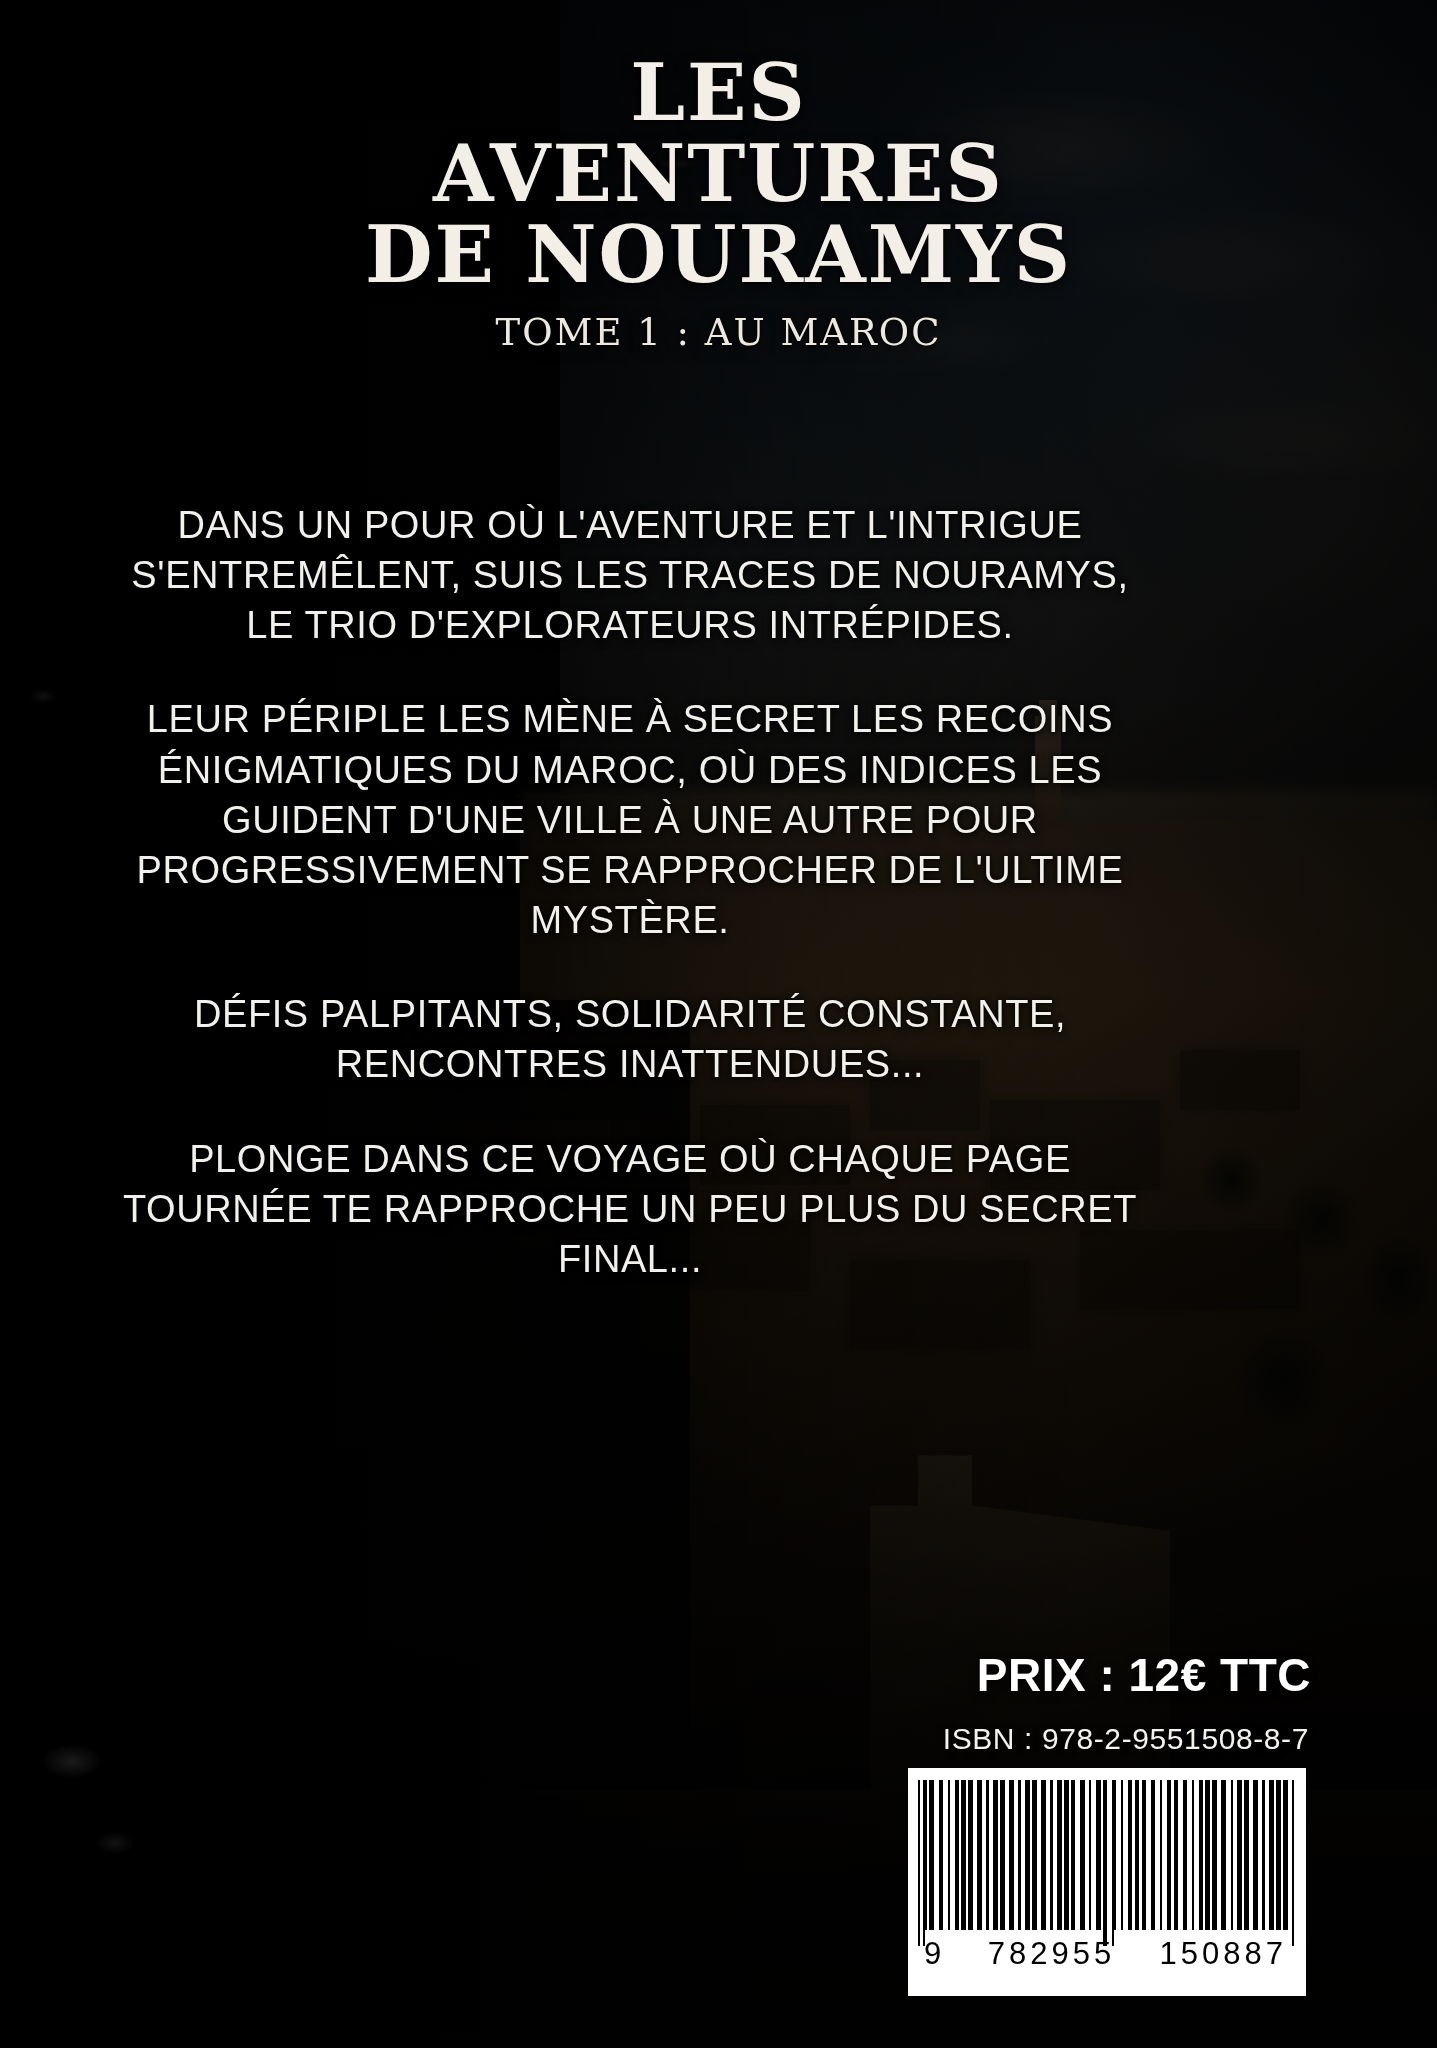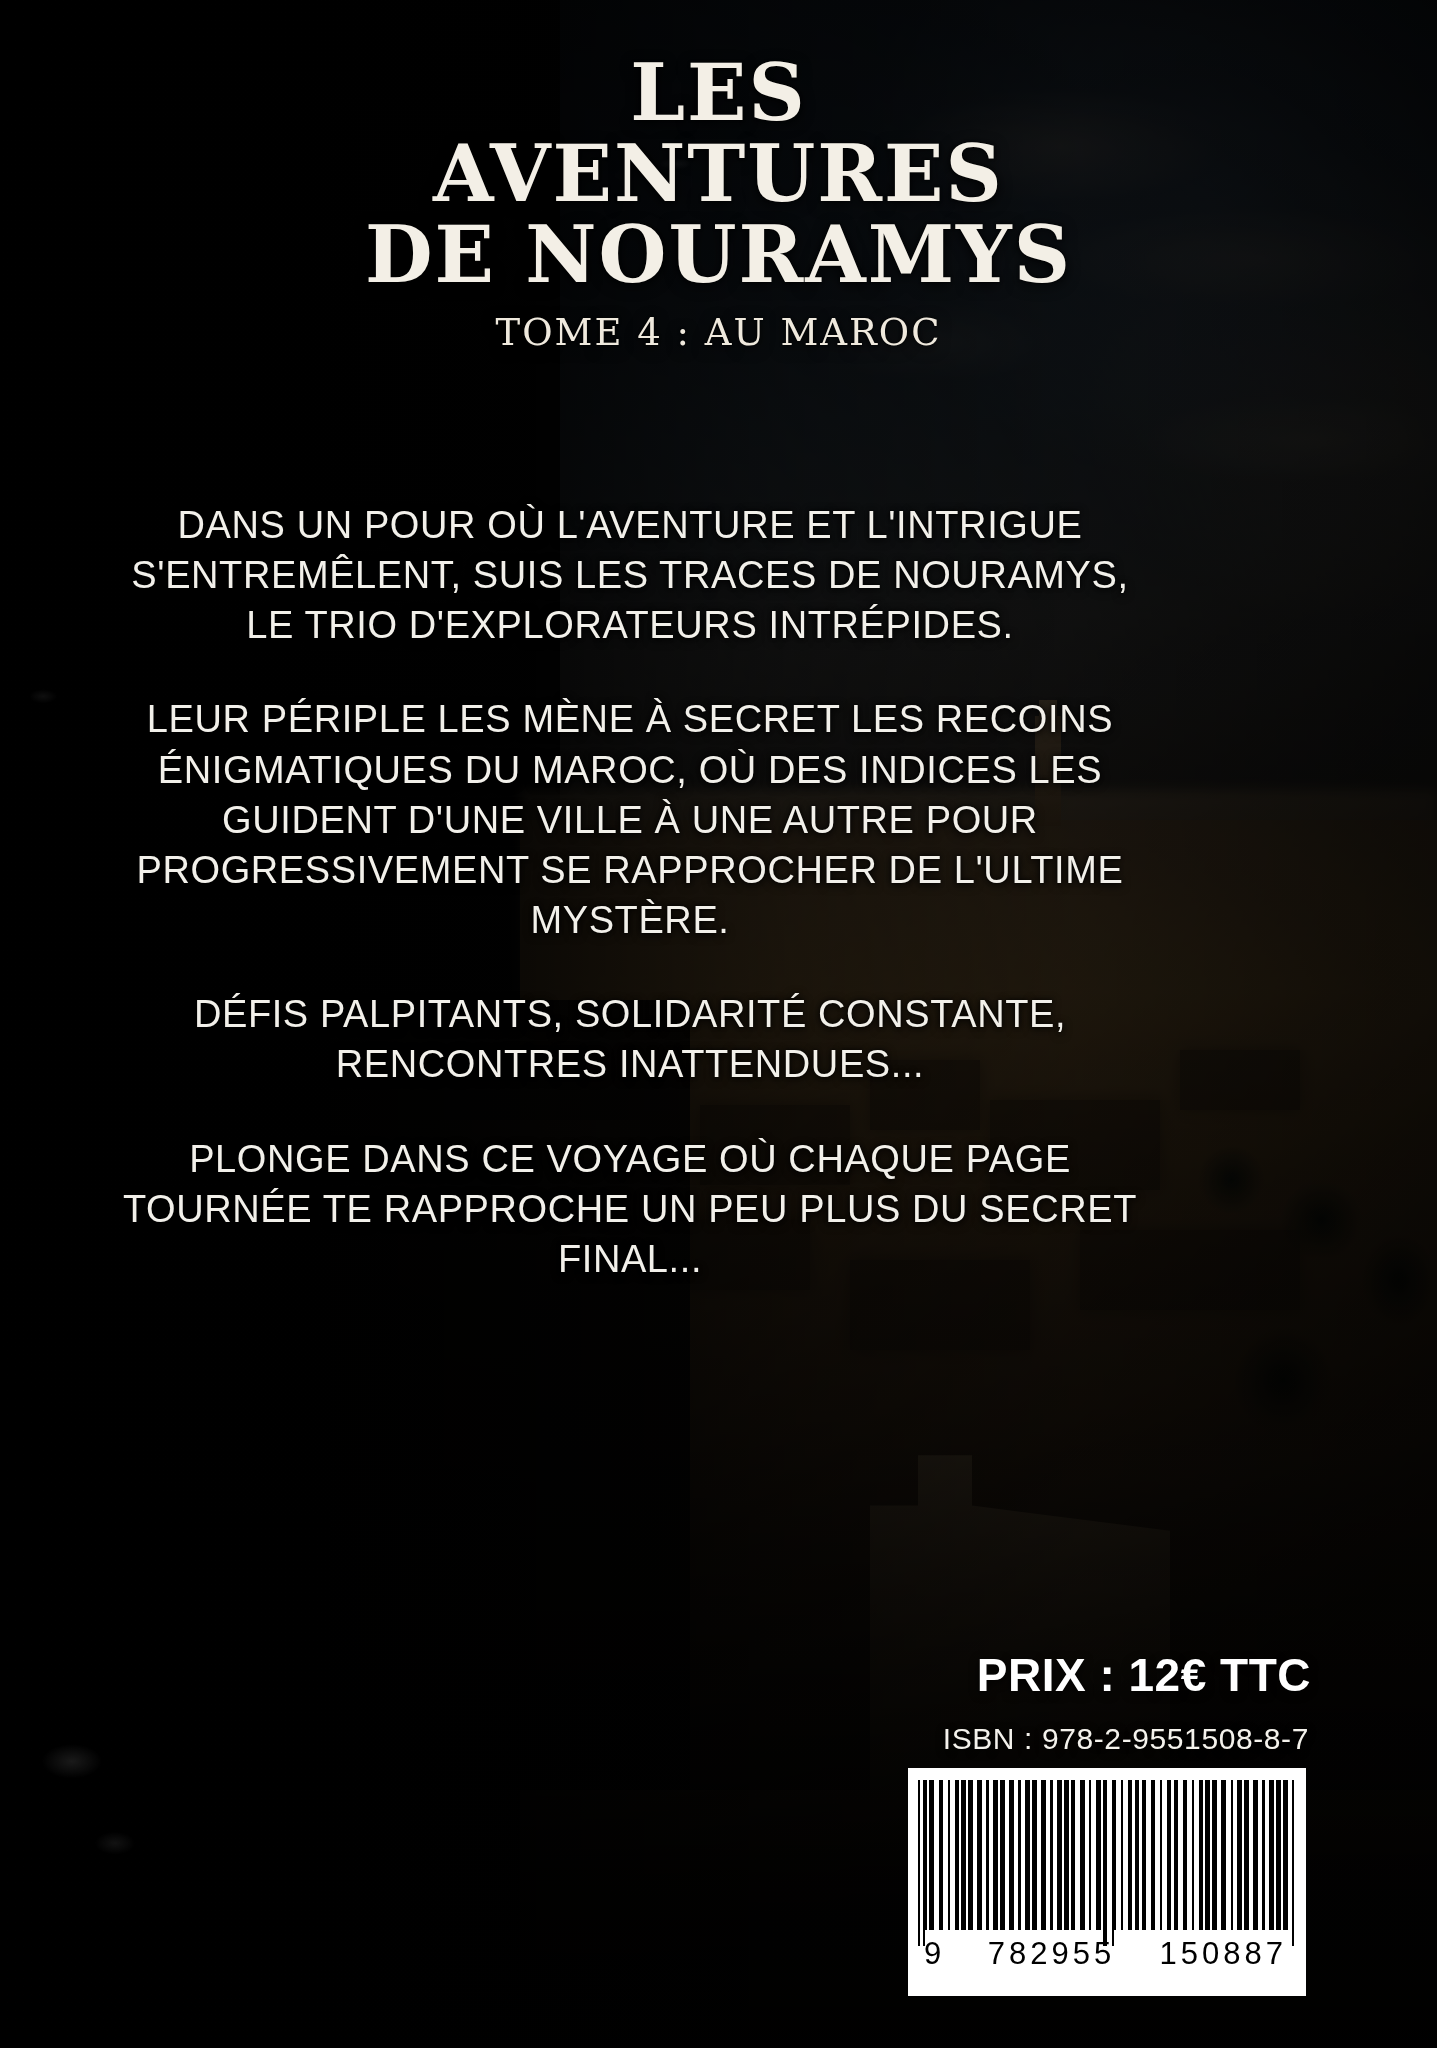--- a/index.html
+++ b/index.html
@@ -290,21 +290,21 @@
   <div class="bg-ground"></div>
   <div class="vignette"></div>
   <div class="scuffs"></div>
 
   <div class="content">
 
     <div class="title-block">
       <div class="title-line t1">LES</div>
       <div class="title-line t2">AVENTURES</div>
       <div class="title-line t3">DE NOURAMYS</div>
-      <div class="subtitle">TOME 4 : AU MAROC</div>
+      <div class="subtitle">TOME 1 : AU MAROC</div>
     </div>
 
     <div class="blurb">
       <p>DANS UN POUR OÙ L'AVENTURE ET L'INTRIGUE S'ENTREMÊLENT, SUIS LES TRACES DE NOURAMYS, LE TRIO D'EXPLORATEURS INTRÉPIDES.</p>
       <p>LEUR PÉRIPLE LES MÈNE À SECRET LES RECOINS ÉNIGMATIQUES DU MAROC, OÙ DES INDICES LES GUIDENT D'UNE VILLE À UNE AUTRE POUR PROGRESSIVEMENT SE RAPPROCHER DE L'ULTIME MYSTÈRE.</p>
       <p>DÉFIS PALPITANTS, SOLIDARITÉ CONSTANTE, RENCONTRES INATTENDUES...</p>
       <p>PLONGE DANS CE VOYAGE OÙ CHAQUE PAGE TOURNÉE TE RAPPROCHE UN PEU PLUS DU SECRET FINAL...</p>
     </div>
 
     <div class="price">PRIX : 12€ TTC</div>

